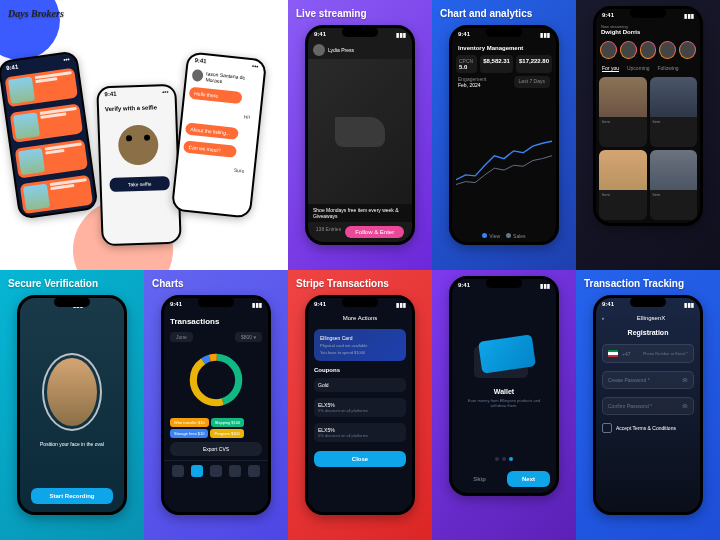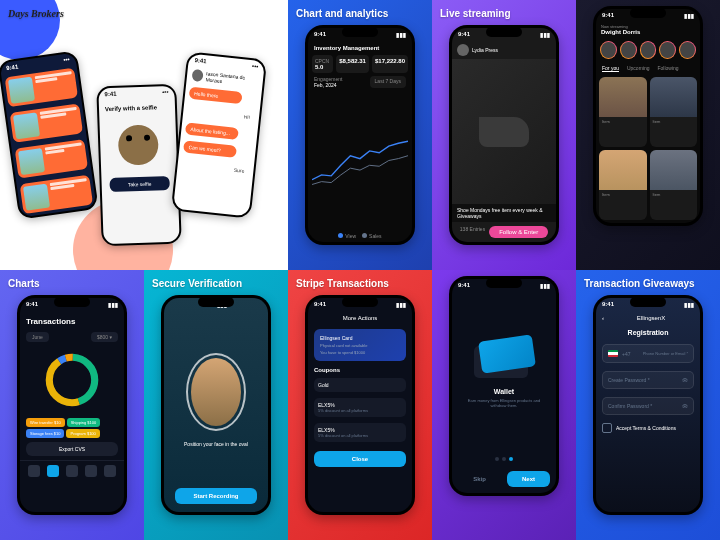--- a/index.html
+++ b/index.html
@@ -208,20 +208,45 @@
         <div class="chatbub">Hello there</div>
         <div class="chatbub r">Hi!</div>
         <div class="chatbub">About the listing...</div>
         <div class="chatbub">Can we meet?</div>
         <div class="chatbub r">Sure</div>
       </div>
     </div>
   </div>
 </div>
 
+<div class="cell c3">
+  <div class="title">Live streaming</div>
+  <div class="phone">
+        <div class="notch"></div>
+        <div class="screen">
+    <div class="sbar">
+            <span>9:41</span>
+            <span>▮▮▮</span>
+          </div>
+    <div class="livehdr">
+            <div class="avatar"></div>
+            <span>Lydia Press</span>
+          </div>
+    <div class="liveimg">
+            <div class="sneaker"></div>
+          </div>
+    <div class="livecap">Shoe Mondays free item every week &amp; Giveaways</div>
+    <div class="liveact">
+      <span style="font-size:5px;color:#888">138 Entries</span>
+      <span class="pill pink">Follow &amp; Enter</span>
+    </div>
+  </div>
+      </div>
+</div>
+
 <div class="cell c4">
   <div class="title">Chart and analytics</div>
   <div class="phone">
         <div class="notch"></div>
         <div class="screen">
     <div class="sbar">
             <span>9:41</span>
             <span>▮▮▮</span>
           </div>
     <div class="anhead">Inventory Management</div>
@@ -251,45 +276,20 @@
             </svg>
     </div>
     <div class="legend">
       <span><span class="ldot" style="background:#3b82f6"></span><span>View</span></span>
       <span><span class="ldot" style="background:#64748b"></span><span>Sales</span></span>
     </div>
   </div>
       </div>
 </div>
 
-<div class="cell c3">
-  <div class="title">Live streaming</div>
-  <div class="phone">
-        <div class="notch"></div>
-        <div class="screen">
-    <div class="sbar">
-            <span>9:41</span>
-            <span>▮▮▮</span>
-          </div>
-    <div class="livehdr">
-            <div class="avatar"></div>
-            <span>Lydia Press</span>
-          </div>
-    <div class="liveimg">
-            <div class="sneaker"></div>
-          </div>
-    <div class="livecap">Shoe Mondays free item every week &amp; Giveaways</div>
-    <div class="liveact">
-      <span style="font-size:5px;color:#888">138 Entries</span>
-      <span class="pill pink">Follow &amp; Enter</span>
-    </div>
-  </div>
-      </div>
-</div>
-
 <div class="cell c5">
   <div class="phone">
         <div class="notch"></div>
         <div class="screen">
     <div class="sbar">
             <span>9:41</span>
             <span>▮▮▮</span>
           </div>
     <div style="padding:2px 5px;font-size:4px;color:#888"><span>Now streaming</span><br><span style="color:#fff;font-size:6px;font-weight:600">Dwight Dorris</span></div>
     <div class="stories">
@@ -325,20 +325,40 @@
             </div>
       <div class="fcard">
               <div class="fimg" style="background:linear-gradient(#d4a574,#b8935f)"></div>
               <div class="fmeta">Item</div>
             </div>
       <div class="fcard">
               <div class="fimg" style="background:linear-gradient(#6b7280,#4b5563)"></div>
               <div class="fmeta">Item</div>
             </div>
     </div>
+  </div>
+      </div>
+</div>
+
+<div class="cell c6">
+  <div class="title">Secure Verification</div>
+  <div class="phone">
+        <div class="notch"></div>
+        <div class="screen">
+    <div class="sbar">
+            <span>9:41</span>
+            <span>▮▮▮</span>
+          </div>
+    <div style="flex:1;display:flex;flex-direction:column;align-items:center;justify-content:center">
+      <div class="oval">
+              <div class="person"></div>
+            </div>
+      <div class="hint">Position your face in the oval</div>
+    </div>
+    <div class="btn blue" style="margin:0 8px 8px">Start Recording</div>
   </div>
       </div>
 </div>
 
 <div class="cell c7">
   <div class="title">Charts</div>
   <div class="phone">
         <div class="notch"></div>
         <div class="screen">
     <div class="sbar">
@@ -370,40 +390,20 @@
             <div></div>
             <div class="act"></div>
             <div></div>
             <div></div>
             <div></div>
           </div>
   </div>
       </div>
 </div>
 
-<div class="cell c6">
-  <div class="title">Secure Verification</div>
-  <div class="phone">
-        <div class="notch"></div>
-        <div class="screen">
-    <div class="sbar">
-            <span>9:41</span>
-            <span>▮▮▮</span>
-          </div>
-    <div style="flex:1;display:flex;flex-direction:column;align-items:center;justify-content:center">
-      <div class="oval">
-              <div class="person"></div>
-            </div>
-      <div class="hint">Position your face in the oval</div>
-    </div>
-    <div class="btn blue" style="margin:0 8px 8px">Start Recording</div>
-  </div>
-      </div>
-</div>
-
 <div class="cell c8">
   <div class="title">Stripe Transactions</div>
   <div class="phone">
         <div class="notch"></div>
         <div class="screen">
     <div class="sbar">
             <span>9:41</span>
             <span>▮▮▮</span>
           </div>
     <div class="mahdr">More Actions</div>
@@ -452,21 +452,21 @@
           </div>
     <div class="wact">
       <div class="wbtn skip">Skip</div>
       <div class="wbtn next">Next</div>
     </div>
   </div>
       </div>
 </div>
 
 <div class="cell c10">
-  <div class="title">Transaction Giveaways</div>
+  <div class="title">Transaction Tracking</div>
   <div class="phone">
         <div class="notch"></div>
         <div class="screen">
     <div class="sbar">
             <span>9:41</span>
             <span>▮▮▮</span>
           </div>
     <div class="rhdr">
             <span>‹</span>
             <span style="flex:1;text-align:center">EllingsenX</span>

